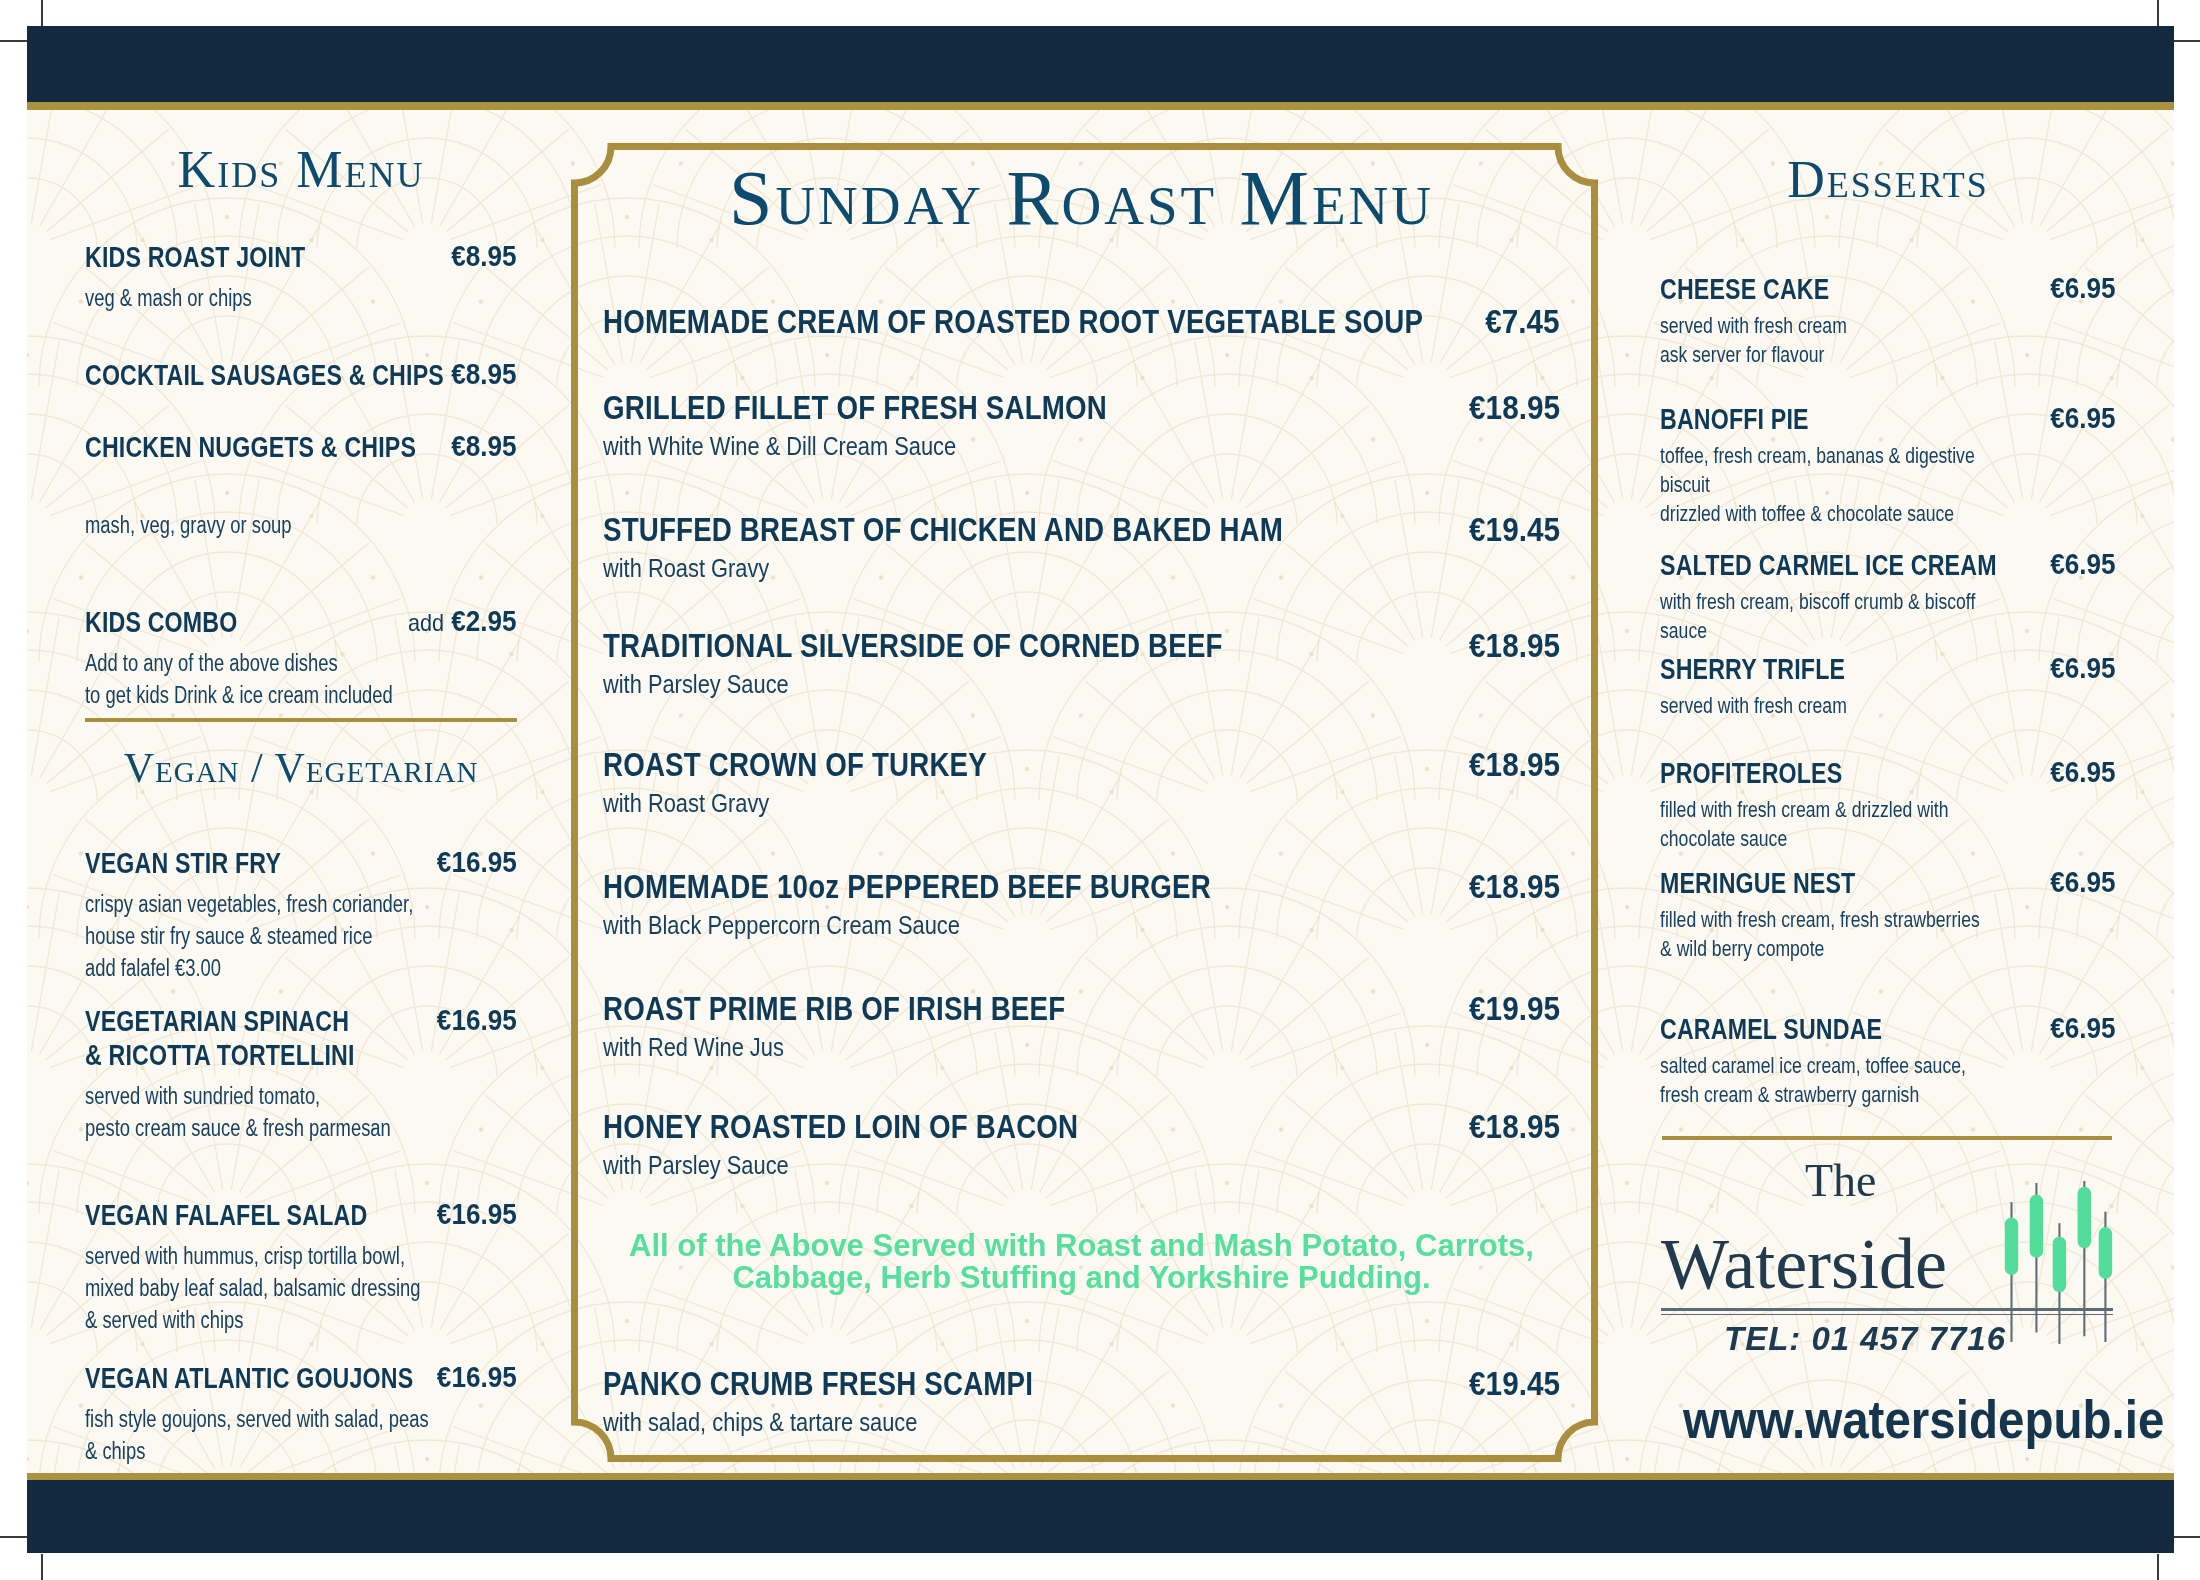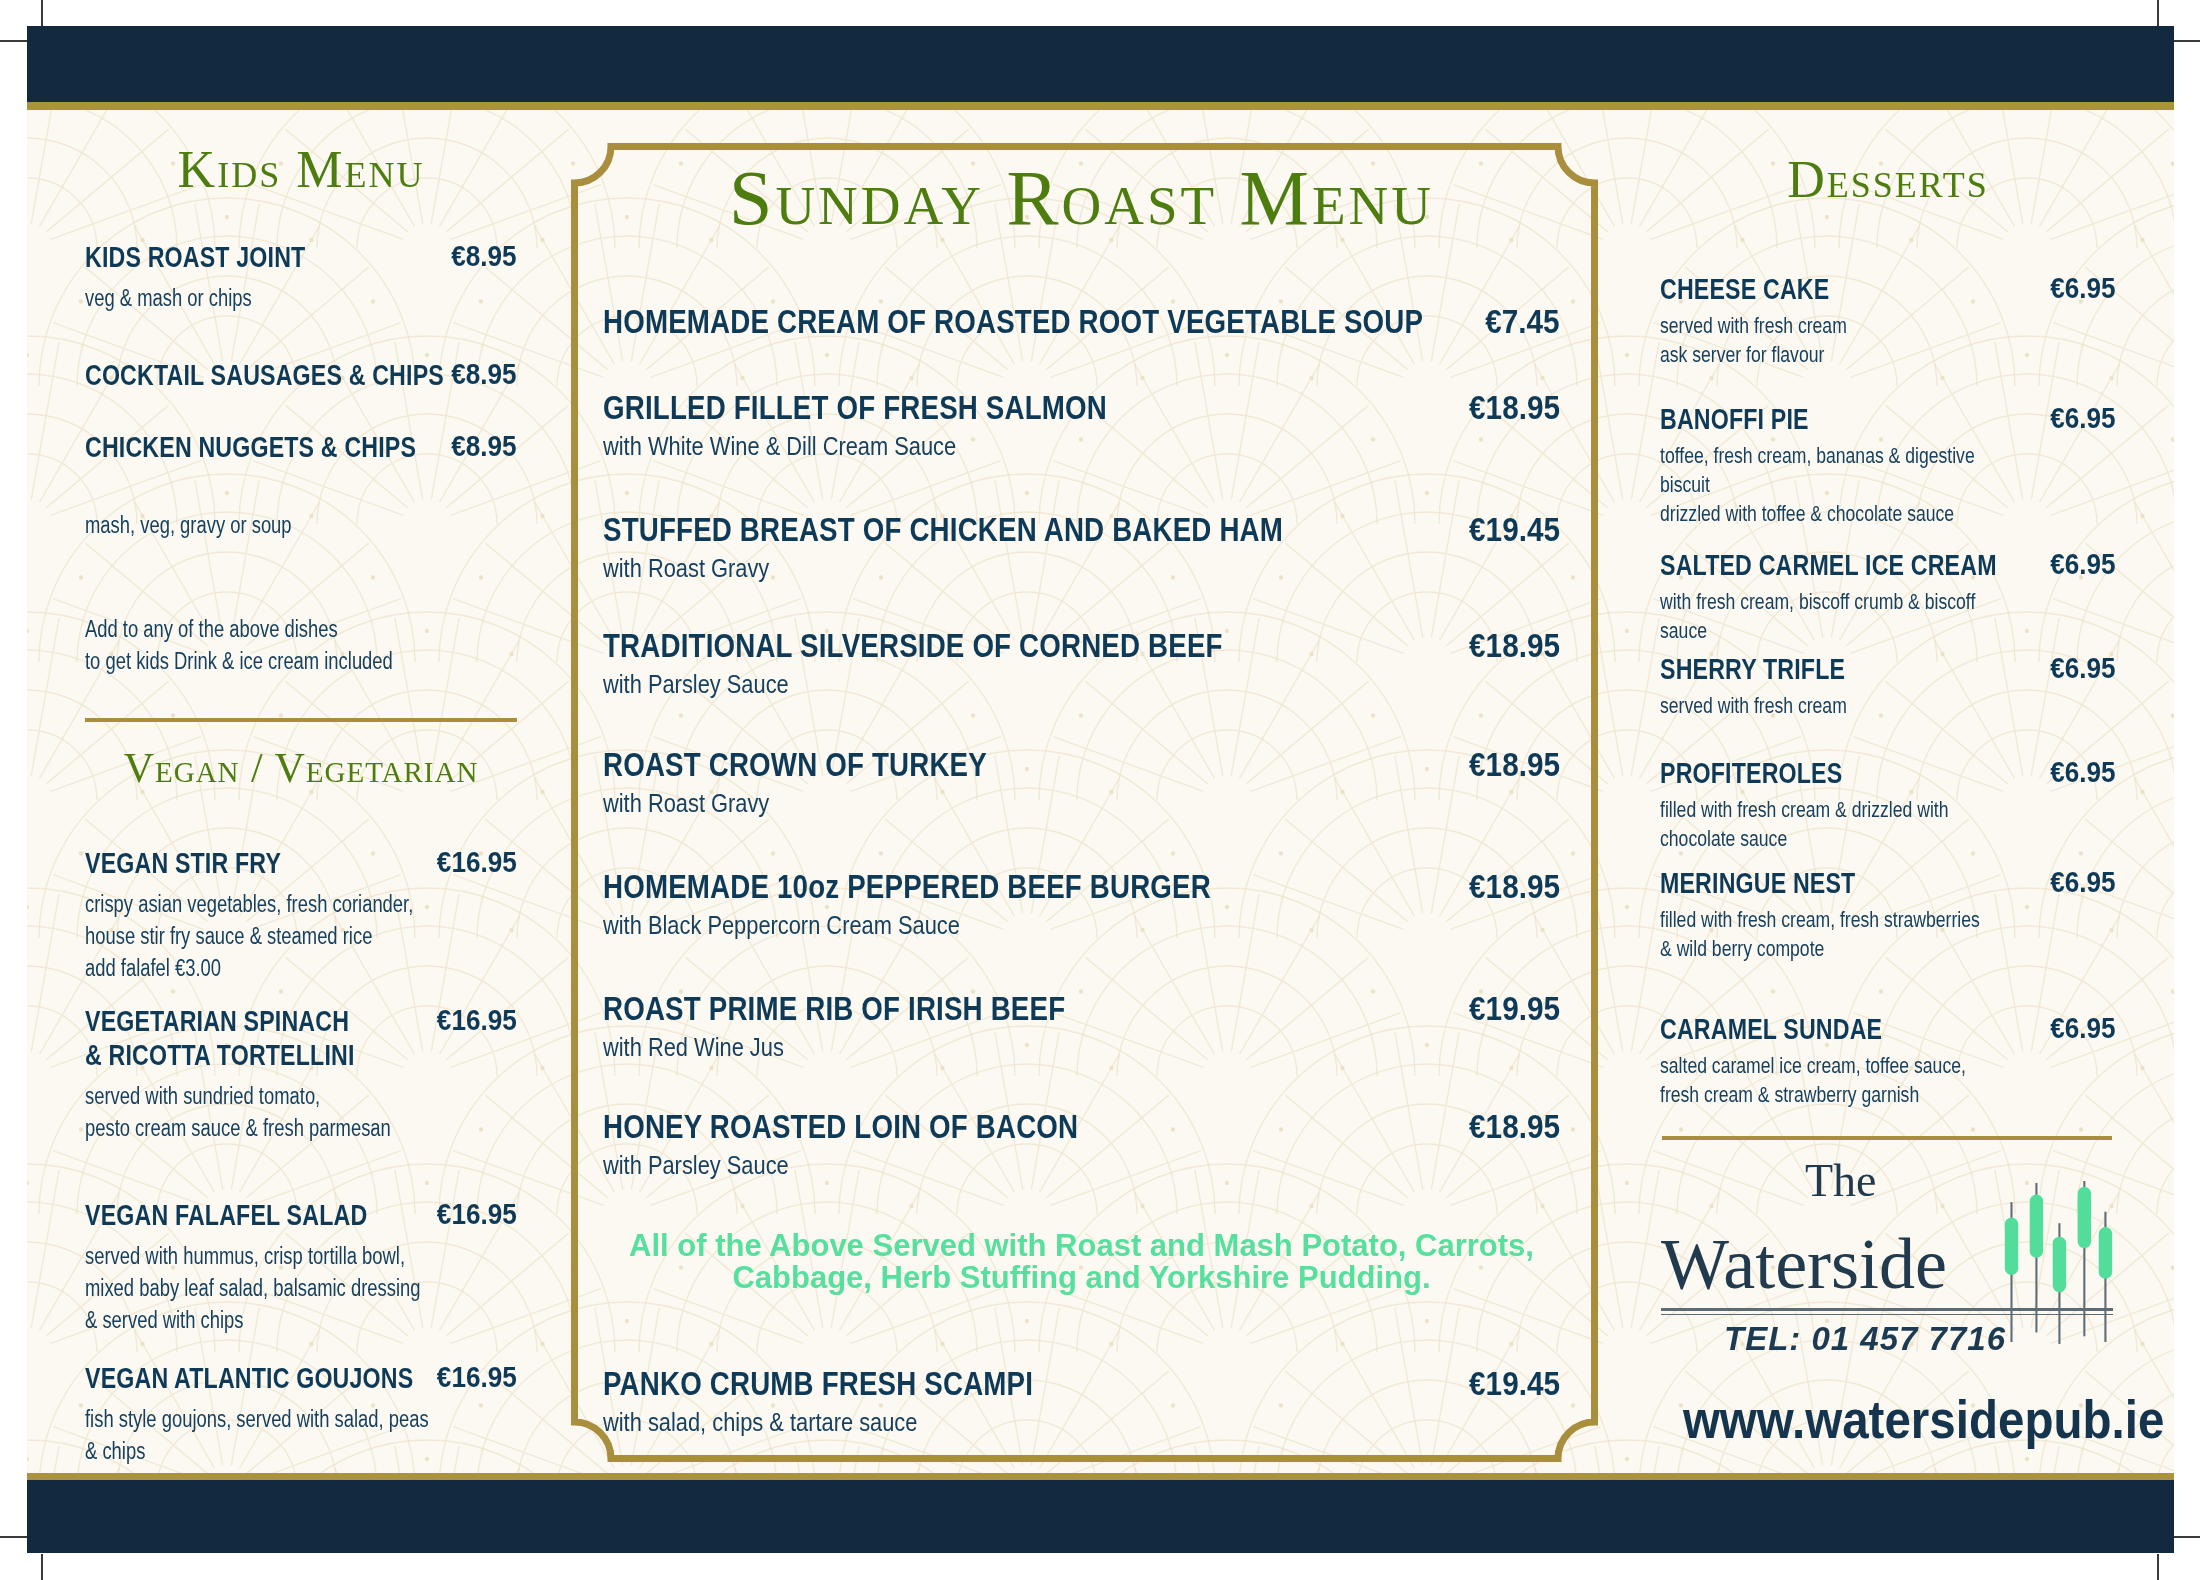--- a/index.html
+++ b/index.html
@@ -8,21 +8,21 @@
   
   .sheet{position:absolute;left:27px;top:26px;width:2147px;height:1527px;background:#fbf9f2;}
   .bar-top{position:absolute;left:0;top:0;width:100%;height:76px;background:#132940;}
   .bar-top-gold{position:absolute;left:0;top:76px;width:100%;height:8px;background:#ab923f;}
   .bar-bot-gold{position:absolute;left:0;bottom:73px;width:100%;height:7px;background:#ab923f;}
   .bar-bot{position:absolute;left:0;bottom:0;width:100%;height:73px;background:#132940;}
   .pattern{position:absolute;left:27px;top:110px;width:2147px;height:1363px;}
   
   .crop{position:absolute;background:#3a3a3a;}
   
-  .sc-title{font-family:"Liberation Serif",serif;font-variant:small-caps;color:#4d7c0f;
+  .sc-title{font-family:"Liberation Serif",serif;font-variant:small-caps;color:#0c4a6e;
             font-weight:400;white-space:nowrap;}
   
   .mi{position:absolute;left:0;right:0;}
   .head{position:relative;}
   .name{display:inline-block;font-weight:700;color:#0e3a58;white-space:pre;
         transform-origin:0 0;letter-spacing:.2px;}
   .price{position:absolute;right:0;top:0;font-weight:700;color:#0e3a58;white-space:nowrap;
          transform:scaleX(.9);transform-origin:100% 0;}
   .p-add{font-weight:400;font-size:24px;margin-right:8px;}
   .desc{display:inline-block;color:#17405e;white-space:pre-line;transform-origin:0 0;}
@@ -145,20 +145,24 @@
         <span class="name n-l">CHICKEN NUGGETS &amp; CHIPS</span>
         <span class="price pr-l">€8.95</span>
       </div>
     </div>
 
     <div class="mi" style="top:361px">
       <div class="desc d-l">mash, veg, gravy or soup</div>
     </div>
 
     <div class="mi" style="top:465px">
+      <div class="head head-l">
+        <span class="name n-l">KIDS COMBO</span>
+        <span class="price pr-l"><span class="p-add">add</span><span>€2.95</span></span>
+      </div>
       <div class="desc d-l">Add to any of the above dishes
 to get kids Drink &amp; ice cream included</div>
     </div>
 
     <div class="gold-line" style="top:578px;left:0;width:432px;"></div>
 
     <div class="sc-title vg-title">Vegan / Vegetarian</div>
 
     <div class="mi" style="top:706px">
       <div class="head head-l">

